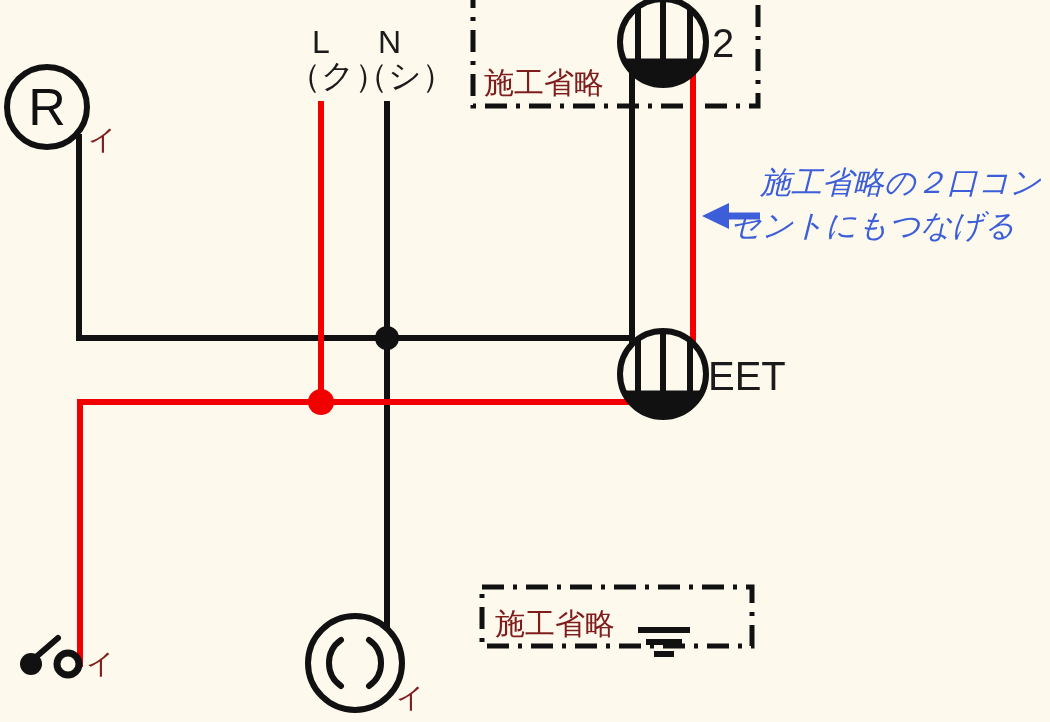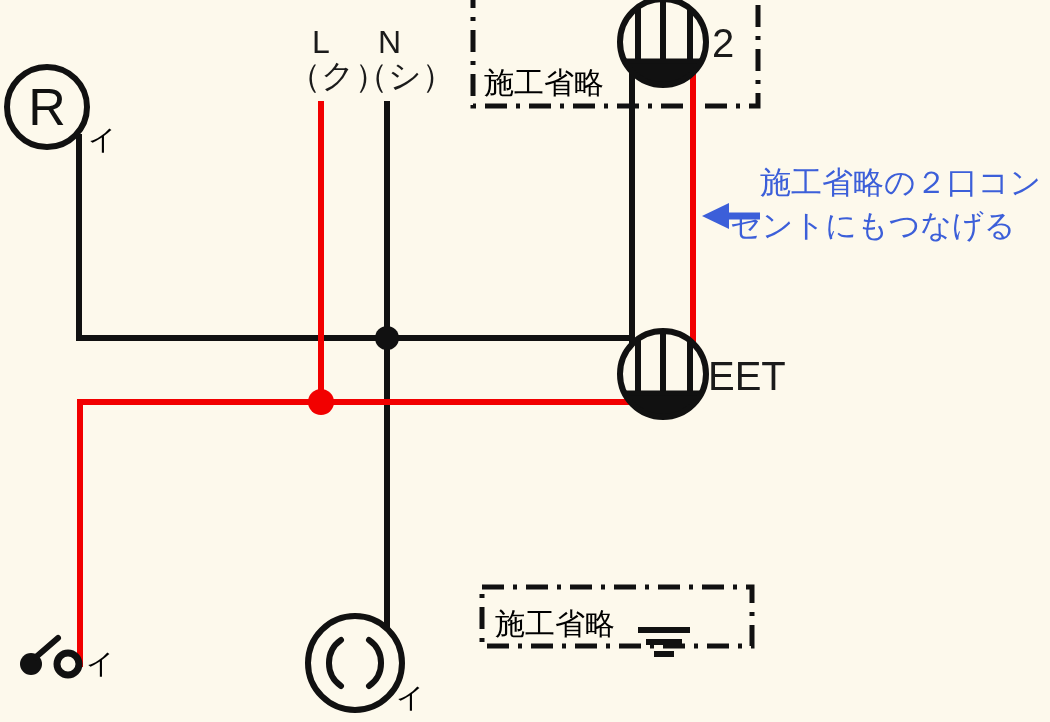--- a/index.html
+++ b/index.html
@@ -19,22 +19,22 @@
     top: 0; left: 0;
     width: 1050px;
     height: 722px;
   }
   .lbl {
     position: absolute;
     white-space: nowrap;
     line-height: 1;
   }
   .lbl-black  { color: #1b1b1b; }
-  .lbl-gray   { color: #000000; }
-  .lbl-blue   { color: #3c5fd9; }
+  .lbl-gray   { color: #7f1d1d; }
+  .lbl-blue   { color: #3c5fd9; font-style: italic; }
 </style>
 </head>
 <body>
 
 <svg id="canvas" viewBox="0 0 1050 722">
 
   <rect x="473" y="-18" width="285" height="124" fill="none" stroke="#111111" stroke-width="5" stroke-dasharray="22,9,4,9"></rect>
 
   <rect x="482" y="587" width="270" height="59" fill="none" stroke="#111111" stroke-width="5" stroke-dasharray="22,9,4,9"></rect>
 

